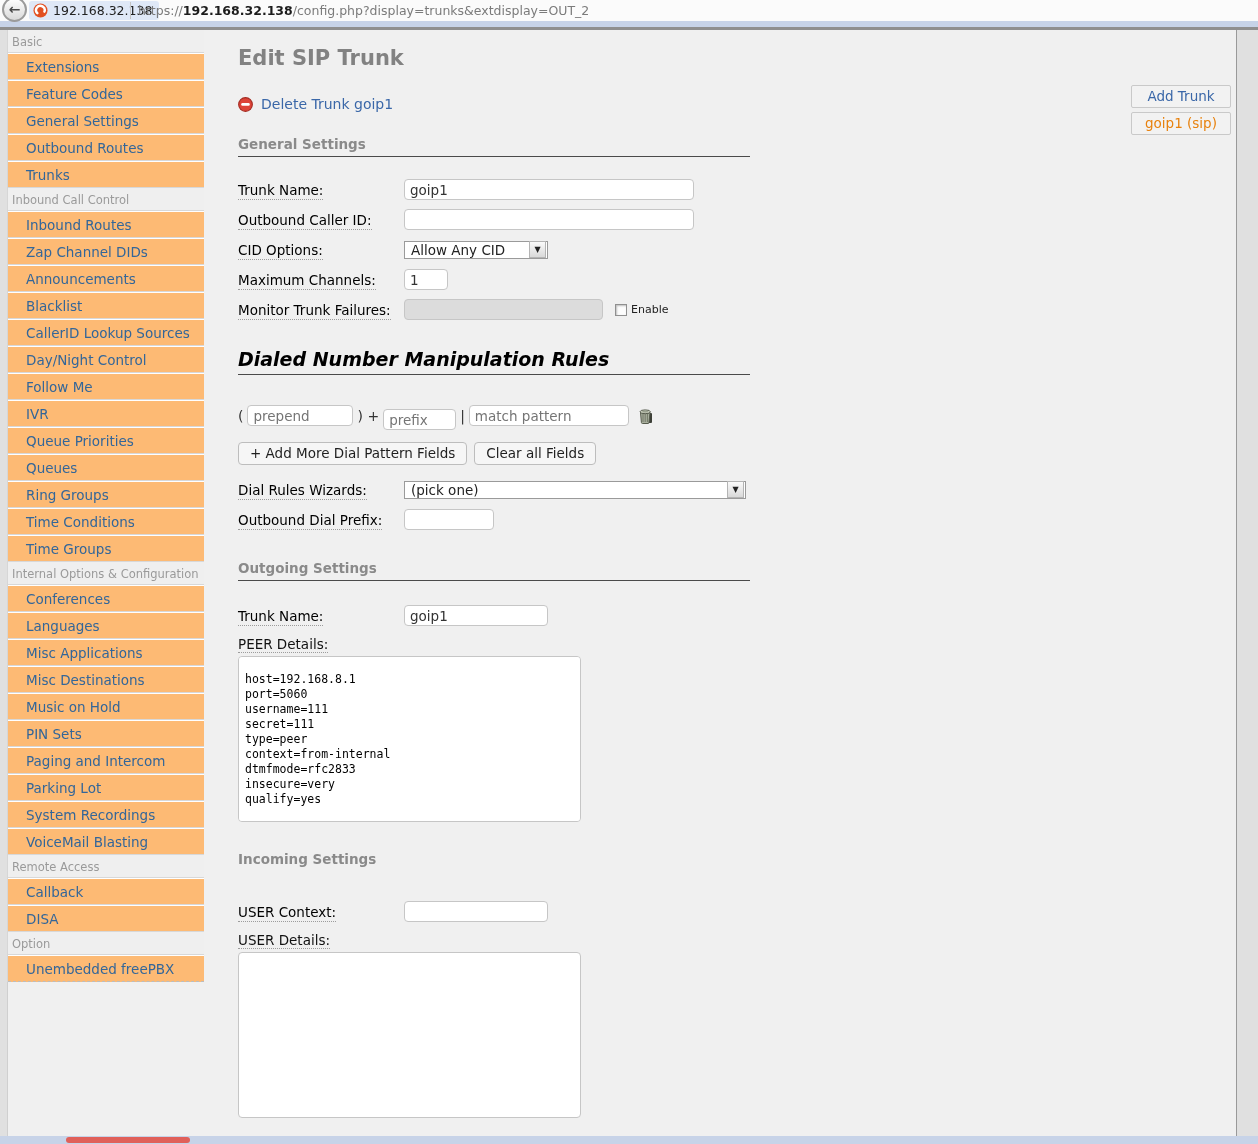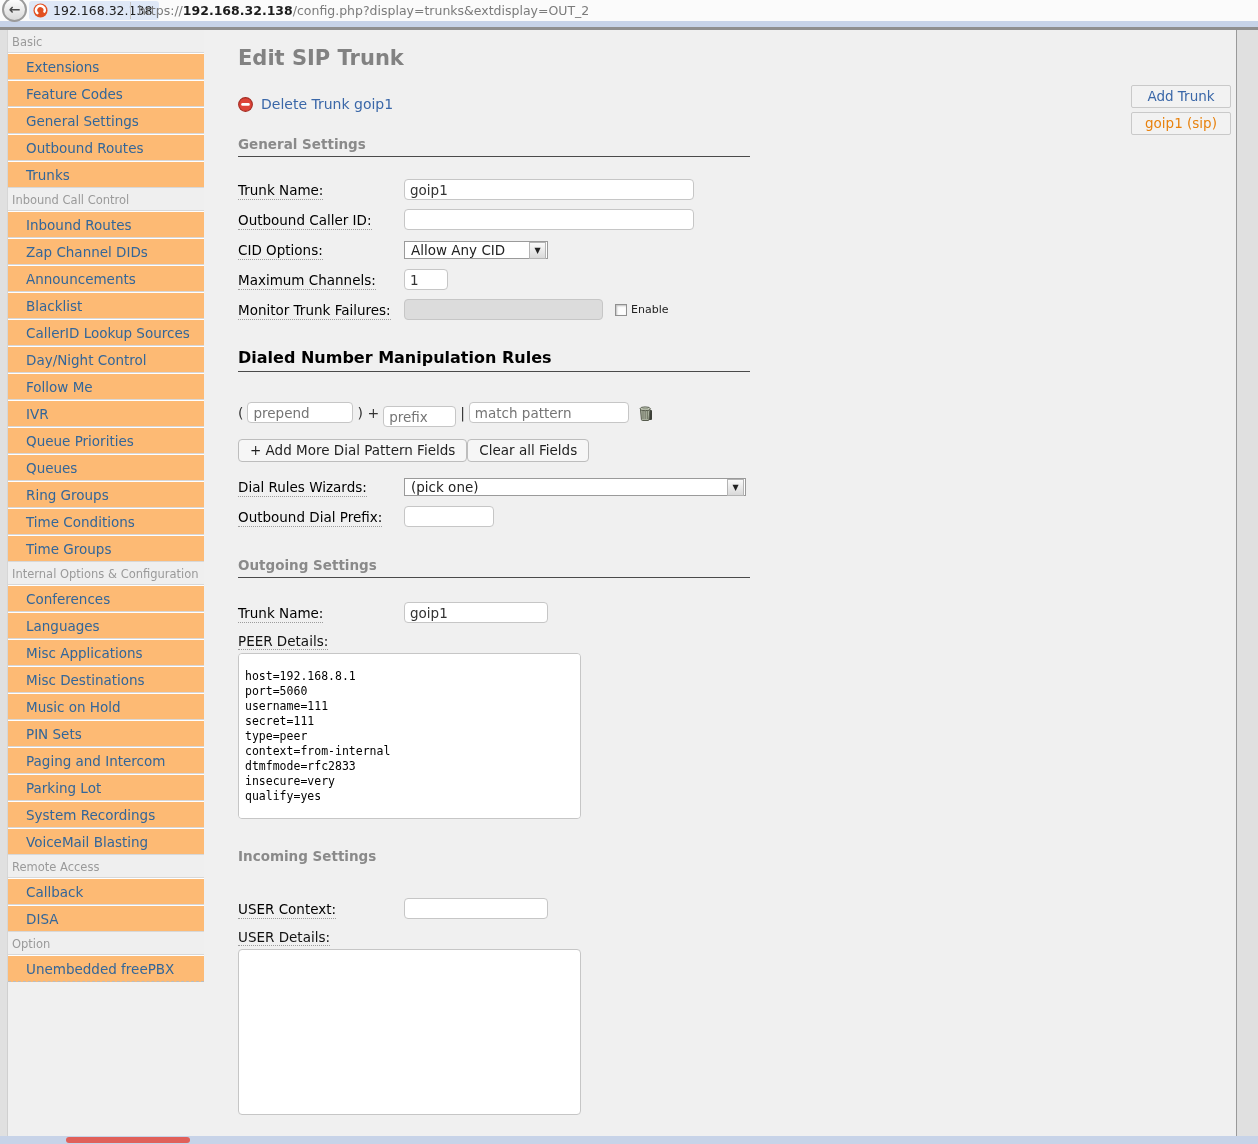--- a/index.html
+++ b/index.html
@@ -50,52 +50,52 @@
 
   
   .main { position:absolute; left:238px; top:40px; width:512px; }
   h1.page-title { margin:6px 0 26px; font-size:21px; font-weight:bold; color:#828282; }
   .delete-row { display:flex; align-items:center; gap:8px; margin:0 0 24px; }
   .delete-link { color:#3a67a8; font-size:14px; text-decoration:none; cursor:pointer; }
   .warning-row { margin:0 0 26px; font-size:13.5px; color:#000; }
   .warning-row .wprefix { font-weight:bold; color:#4f4f4f; margin-right:4px; }
 
   .section-h  { font-size:13.5px; font-weight:bold; color:#8a8a8a; margin:0 0 4px; }
-  .section-h.dark { color:#000; font-size:16px; }
+  .section-h.dark { color:#000; font-size:19px;font-style:italic; }
   .rule { border:none; border-top:1px solid #4a4a4a; margin:0; width:512px; }
 
   .form { margin-top:22px; }
   .row { display:flex; align-items:center; margin-bottom:9px; min-height:21px; }
   .row .lbl { width:166px; flex:0 0 166px; font-size:13.5px; color:#000; }
   .row .lbl span { border-bottom:1px dotted #9c9c9c; padding-bottom:1px; }
   .txt {
     height:21px; border:1px solid #c6c6c6; border-radius:4px; background:#fff;
     font-family:inherit; font-size:13.5px; color:#333; padding:1px 5px; outline:none;
   }
   .txt:disabled, .txt.disabled { background:#dcdcdc; color:#777; }
   .w-big { width:290px; } .w-med { width:144px; } .w-tiny { width:44px; } .w-mon { width:199px; } .w-pfx { width:90px; }
 
   .sel {
-    display:inline-flex; justify-content:space-between;
+    display:inline-flex; align-items:center; justify-content:space-between;
     height:18px; border:1px solid #9a9a9a; background:#fff; cursor:pointer;
   }
   .sel .sel-text { font-size:13.5px; color:#222; padding:0 6px; white-space:nowrap; overflow:hidden; }
   .sel .sel-btn {
     width:17px; height:17px; margin-right:1px; flex:0 0 17px;
     background:linear-gradient(#fafafa,#d9d9d9); border:1px solid #b4b4b4;
     font-size:8px; color:#222; text-align:center; line-height:15px;
   }
   .cb {
     display:inline-block; width:12px; height:12px; background:#fdfdfd;
     border:1px solid #909090; box-shadow:inset 1px 1px 2px rgba(0,0,0,.25); cursor:pointer;
   }
   .cb-label { font-size:11px; color:#222; margin-left:4px; }
 
   .dial-row { display:flex; align-items:center; gap:4px; margin-top:26px; font-size:14px; color:#333; }
-  .btn-row { display:flex; margin-top:12px; }
+  .btn-row { display:flex; gap:7px; margin-top:12px; }
   .btn {
     border:1px solid #bdbdbd; border-radius:4px; background:#f6f6f6; cursor:pointer;
     font-family:inherit; font-size:13.5px; color:#1f1f1f; padding:3px 11px; height:23px; line-height:15px;
   }
   .trash { width:17px; height:18px; margin-left:4px; cursor:pointer; }
 
   .peer-label { font-size:13.5px; margin:10px 0 4px; }
   .peer-label span { border-bottom:1px dotted #9c9c9c; }
   textarea.details {
     width:343px; height:166px; resize:none; outline:none;

